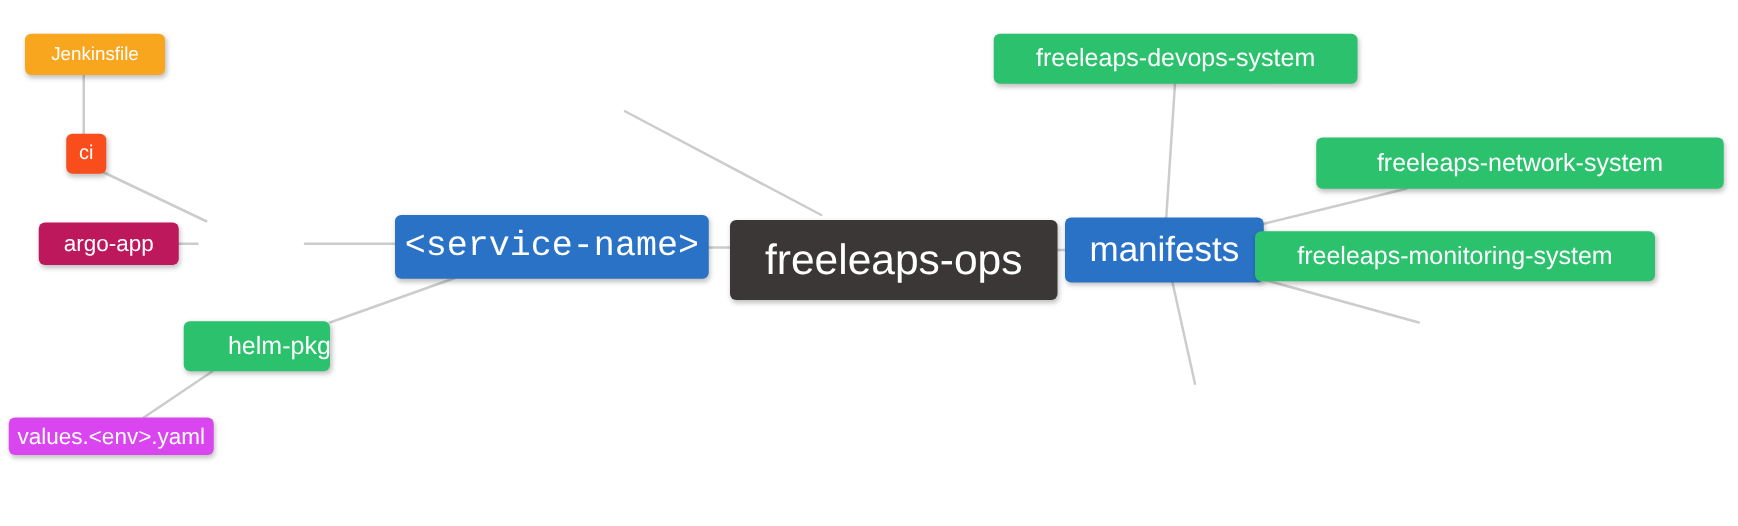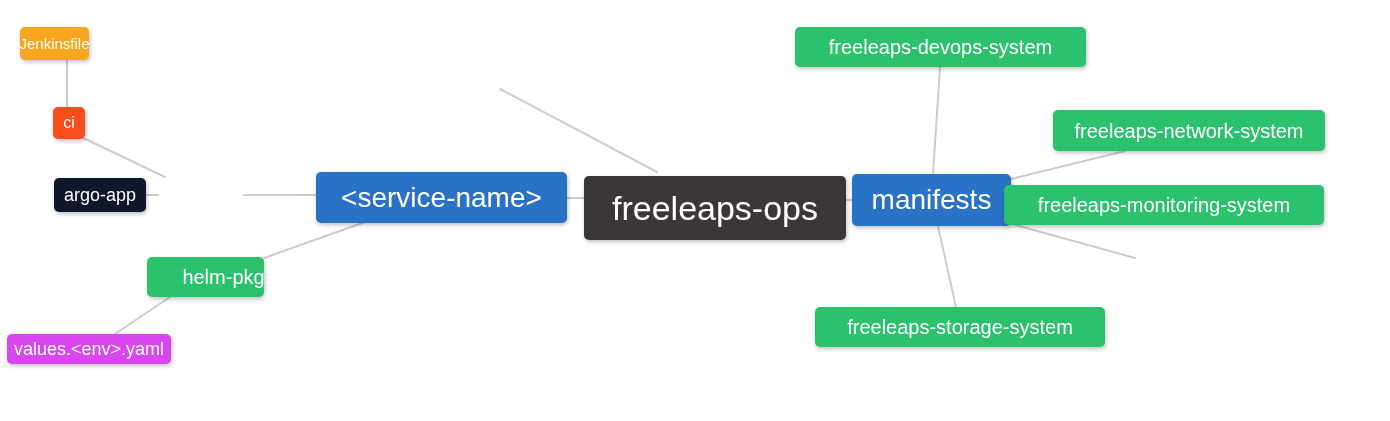--- a/index.html
+++ b/index.html
@@ -52,25 +52,24 @@
       <line x1="500" y1="89" x2="657" y2="172" stroke="#cccccc" stroke-width="2" stroke-linecap="round"></line>
       <line x1="567" y1="198" x2="584" y2="198" stroke="#cccccc" stroke-width="2" stroke-linecap="round"></line>
       <line x1="846" y1="200" x2="852" y2="200" stroke="#cccccc" stroke-width="2" stroke-linecap="round"></line>
       <line x1="933" y1="174" x2="940" y2="67" stroke="#cccccc" stroke-width="2" stroke-linecap="round"></line>
       <line x1="1011" y1="179" x2="1125" y2="151" stroke="#cccccc" stroke-width="2" stroke-linecap="round"></line>
       <line x1="1011" y1="201" x2="1052" y2="203" stroke="#cccccc" stroke-width="2" stroke-linecap="round"></line>
       <line x1="1012" y1="224" x2="1135" y2="258" stroke="#cccccc" stroke-width="2" stroke-linecap="round"></line>
       <line x1="938" y1="226" x2="956" y2="307" stroke="#cccccc" stroke-width="2" stroke-linecap="round"></line>
     </svg>
 
-<div class="node" style="left: 20px; top: 27px; width: 69px; height: 33px; font-size: 15px; background: rgb(247, 166, 29); color: rgb(255, 255, 255);">Jenkinsfile</div>
+<div class="node" style="left: 20px; top: 27px; width: 112px; height: 33px; font-size: 15px; background: rgb(247, 166, 29); color: rgb(255, 255, 255);">Jenkinsfile</div>
     <div class="node" style="left: 53px; top: 107px; width: 32px; height: 32px; font-size: 16px; background: rgb(249, 77, 28); color: rgb(255, 255, 255);">ci</div>
-    <div class="node" style="left: 31px; top: 178px; width: 92px; height: 34px; font-size: 18px; background: #0f172a; color: rgb(255, 255, 255); margin-left: 23px;">argo-app</div>
+    <div class="node" style="left: 31px; top: 178px; width: 112px; height: 34px; font-size: 18px; background: #be185d; color: rgb(255, 255, 255);">argo-app</div>
     <div class="node" style="left: 147px; top: 257px; width: 117px; height: 40px; font-size: 20px; background: rgb(43, 193, 109); color: rgb(255, 255, 255); padding-left: 36px;">helm-pkg</div>
     <div class="node" style="left: 7px; top: 334px; width: 164px; height: 30px; font-size: 18px; background: #d946ef; color: rgb(255, 255, 255);">values.&lt;env&gt;.yaml</div>
-    <div class="node" style="left: 316px; top: 172px; width: 251px; height: 51px; font-size: 28px; background: rgb(42, 114, 197); color: rgb(255, 255, 255);">&lt;service-name&gt;</div>
+    <div class="node" style="left: 316px; top: 172px; width: 251px; height: 51px; font-size: 28px; background: rgb(42, 114, 197); color: rgb(255, 255, 255); font-family: Liberation Mono, monospace;">&lt;service-name&gt;</div>
     <div class="node" style="left: 584px; top: 176px; width: 262px; height: 64px; font-size: 34px; background: rgb(59, 55, 55); color: rgb(255, 255, 255);">freeleaps-ops</div>
     <div class="node" style="left: 852px; top: 174px; width: 159px; height: 52px; font-size: 28px; background: rgb(42, 114, 197); color: rgb(255, 255, 255);">manifests</div>
     <div class="node" style="left: 795px; top: 27px; width: 291px; height: 40px; font-size: 20px; background: rgb(43, 193, 109); color: rgb(255, 255, 255);">freeleaps-devops-system</div>
-    <div class="node" style="left: 1053px; top: 110px; width: 272px; height: 41px; font-size: 20px; background: rgb(43, 193, 109); color: rgb(255, 255, 255);">freeleaps-network-system</div>
+    <div class="node" style="left: 1053px; top: 110px; width: 326px; height: 41px; font-size: 20px; background: rgb(43, 193, 109); color: rgb(255, 255, 255);">freeleaps-network-system</div>
     <div class="node" style="left: 1004px; top: 185px; width: 320px; height: 40px; font-size: 20px; background: rgb(43, 193, 109); color: rgb(255, 255, 255);">freeleaps-monitoring-system</div>
-    <div class="node" style="left: 815px; top: 307px; width: 290px; height: 40px; font-size: 20px; background: rgb(43, 193, 109); color: rgb(255, 255, 255);">freeleaps-storage-system</div>
   </div>
 
 </body></html>

